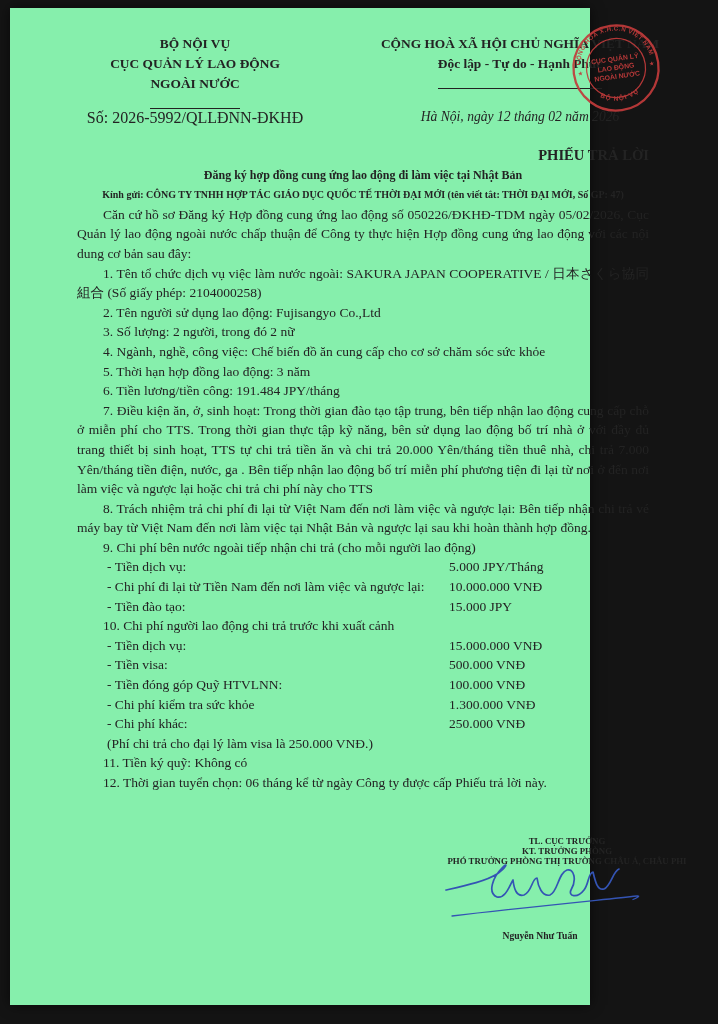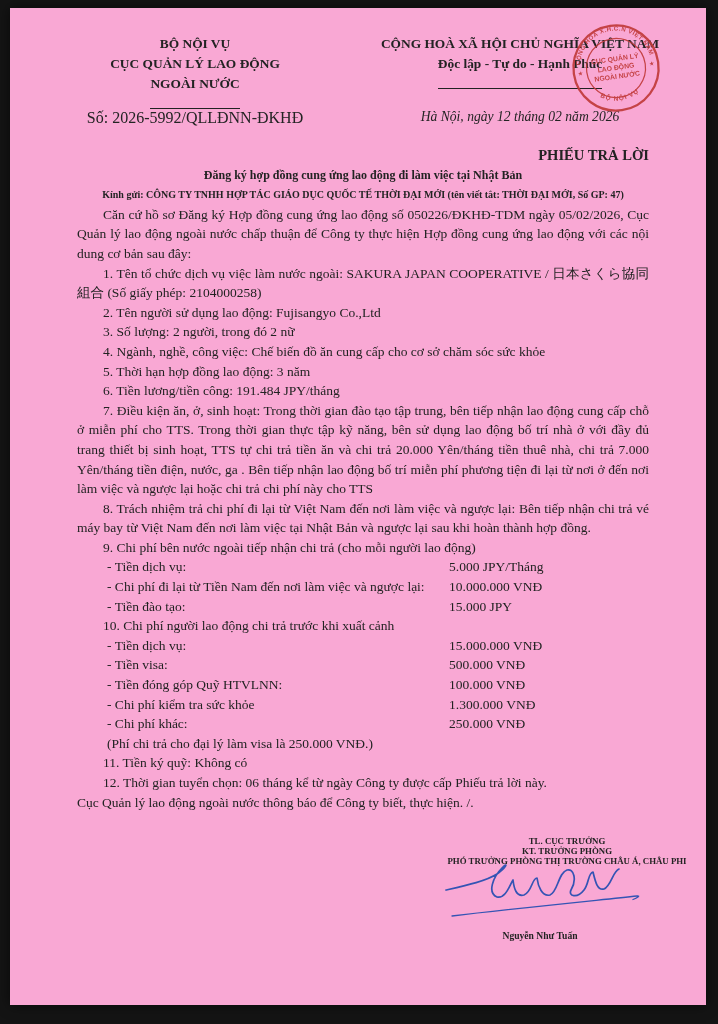--- a/index.html
+++ b/index.html
@@ -4,22 +4,22 @@
 <style>
   html,body{margin:0;padding:0;}
   body{
     width:718px;height:1024px;position:relative;
     background:#141414;
     font-family:"Liberation Serif","DejaVu Serif",serif;
     color:#232323;
     overflow:hidden;
   }
   .page{
-    position:absolute;left:10px;top:8px;width:696px;height:997px;
-    background:#f9a8d4;
+    position:absolute;left:10px;top:8px;width:580px;height:997px;
+    background:#86efac;
     box-shadow:0 0 12px rgba(0,0,0,.6);
   }
   
   .org-left{position:absolute;left:20px;top:26px;width:330px;text-align:center;
     font-weight:bold;font-size:13.4px;line-height:20px;}
   .org-right{position:absolute;left:352px;top:26px;width:316px;text-align:center;
     font-weight:bold;font-size:13.4px;line-height:20px;}
   .u{border-bottom:1.3px solid #222;padding-bottom:16px;display:inline-block;line-height:1.1;}
   .doc-number{position:absolute;left:20px;top:101px;width:330px;text-align:center;font-size:16px;}
   .date-line{position:absolute;left:352px;top:101px;width:316px;text-align:center;
@@ -131,21 +131,20 @@
       <span class="fee-value">1.300.000 VNĐ</span>
     </div>
     <div class="fee-row">
       <span class="fee-label">- Chi phí khác:</span>
       <span class="fee-value">250.000 VNĐ</span>
     </div>
     <p class="fee-note">(Phí chi trả cho đại lý làm visa là 250.000 VNĐ.)</p>
 
     <p class="para">11. Tiền ký quỹ: Không có</p>
     <p class="para">12. Thời gian tuyển chọn: 06 tháng kể từ ngày Công ty được cấp Phiếu trả lời này.</p>
-    <p class="para noindent">Cục Quản lý lao động ngoài nước thông báo để Công ty biết, thực hiện. /.</p>
   </div>
 
   <div class="sig-titles">
     <div>TL. CỤC TRƯỞNG</div>
     <div>KT. TRƯỞNG PHÒNG</div>
     <div>PHÓ TRƯỞNG PHÒNG THỊ TRƯỜNG CHÂU Á, CHÂU PHI</div>
   </div>
 
   <svg class="sig-svg" viewBox="0 0 225 72">
     <path d="M6,32 C28,27 46,23 57,16 C66,10 69,3 62,10 C53,19 47,35 57,39 C66,41 70,26 73,22 C74,30 76,39 84,37 C92,34 92,20 97,20 C98,28 102,39 110,37 C118,34 118,15 127,12 C134,10 137,22 131,32 C128,38 137,41 144,32 C149,26 148,15 153,14 C155,22 157,33 164,31 C171,28 173,13 179,11" fill="none" stroke="#3454b4" stroke-width="1.7" stroke-linecap="round" stroke-linejoin="round"></path>

